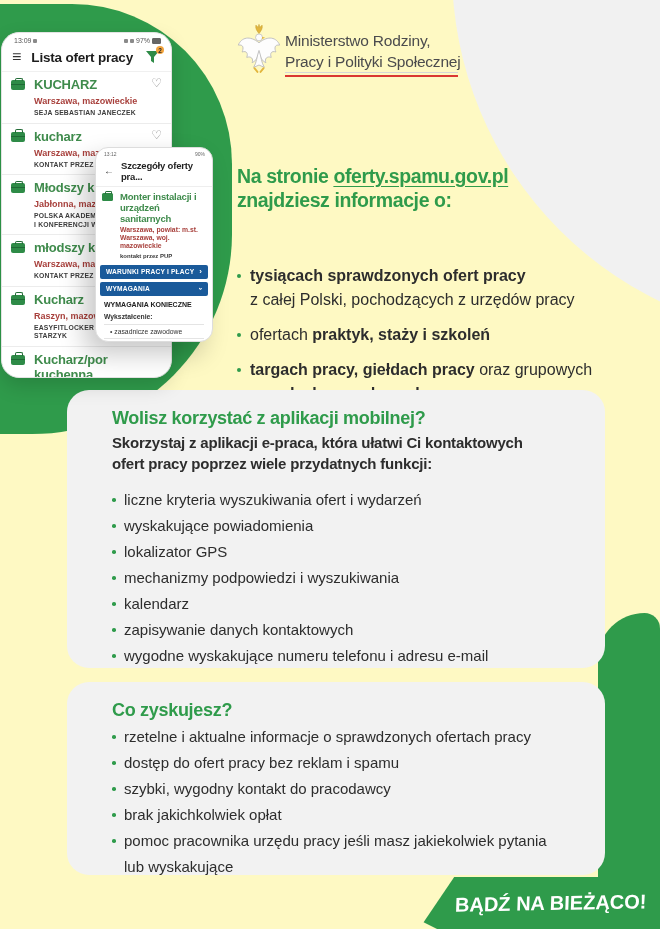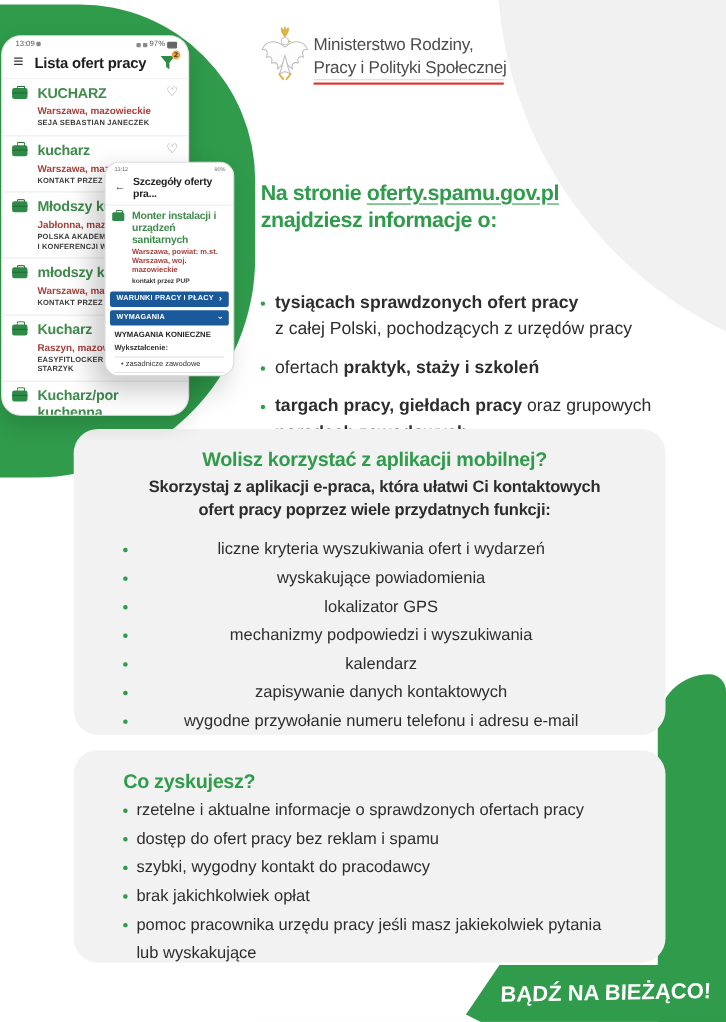--- a/index.html
+++ b/index.html
@@ -1,16 +1,16 @@
 <!DOCTYPE html>
 <html lang="pl"><head>
 <meta charset="utf-8">
 <style>
   html,body{margin:0;padding:0;background:#e9e9e9;}
-  .page{position:relative;width:660px;height:929px;background:#ffffff;overflow:hidden;
+  .page{position:relative;width:660px;height:929px;background:#fef9c3;overflow:hidden;
         font-family:"Liberation Sans","DejaVu Sans",sans-serif;color:#2d2d2d;}
   .abs{position:absolute;}
 
   
   .blob-gray{left:452px;top:-398px;width:736px;height:736px;border-radius:50%;background:#f1f1f1;z-index:0;}
   .blob-green-top{left:-40px;top:4px;width:272px;height:430px;background:#2f9b4b;
                   border-radius:16px 160px 200px 0;z-index:1;}
   .strip-green-right{right:0;top:613px;width:62px;height:316px;background:#2f9b4b;
                      border-radius:48px 16px 0 0;z-index:1;}
   .ribbon{right:0;bottom:0;width:245px;height:52px;background:#2f9b4b;z-index:2;
@@ -30,21 +30,21 @@
   .hero-h2{left:237px;top:164px;font-size:19.5px;line-height:24px;font-weight:600;color:#2f9b4b;letter-spacing:-0.4px;z-index:2;}
   .hero-h2 a{color:#2f9b4b;text-decoration:underline;text-underline-offset:3px;}
   .hero-bullets{left:237px;top:227px;width:400px;z-index:2;font-size:16px;line-height:24px;margin-top:37px;}
   .hero-bullets .item{position:relative;padding-left:13px;margin-bottom:11px;}
   .hero-bullets .item::before{content:"";position:absolute;left:0;top:9.5px;width:4px;height:4px;border-radius:50%;background:#2f9b4b;}
   .b{font-weight:700;}
 
   
   .box{left:67px;width:538px;background:#f2f2f2;border-radius:22px;box-sizing:border-box;
        padding:16px 36px 14px 45px;z-index:2;}
-  .box1{top:390px;height:278px;text-align:center;}
+  .box1{top:390px;height:278px;}
   .box2{top:682px;height:193px;}
   .box-h{color:#2f9b4b;font-size:18px;font-weight:700;letter-spacing:-0.3px;margin:2px 0 3px 0;}
   .box-intro{font-size:15px;font-weight:600;line-height:21px;letter-spacing:-0.2px;margin-bottom:13px;}
   .box ul{list-style:none;margin:0;padding:0;font-size:15px;line-height:26px;}
   .box li{position:relative;padding-left:12px;}
   .box li::before{content:"";position:absolute;left:0;top:11px;width:3.5px;height:3.5px;border-radius:50%;background:#2f9b4b;}
   .box li .cont{display:block;}
 
   
   .phone{background:#fff;box-sizing:border-box;}
@@ -262,21 +262,21 @@
   <div class="abs box box1">
     <div class="box-h">Wolisz korzystać z aplikacji mobilnej?</div>
     <div class="box-intro"><span>Skorzystaj z aplikacji e-praca, która ułatwi Ci kontaktowych</span><br><span>ofert pracy poprzez wiele przydatnych funkcji:</span></div>
     <ul>
       <li><span>liczne kryteria wyszukiwania ofert i wydarzeń</span></li>
       <li><span>wyskakujące powiadomienia</span></li>
       <li><span>lokalizator GPS</span></li>
       <li><span>mechanizmy podpowiedzi i wyszukiwania</span></li>
       <li><span>kalendarz</span></li>
       <li><span>zapisywanie danych kontaktowych</span></li>
-      <li><span>wygodne przywołanie numeru telefonu i adresu e-mail</span></li>
+      <li><span>wygodne wyskakujące numeru telefonu i adresu e-mail</span></li>
     </ul>
   </div>
 
   <div class="abs box box2">
     <div class="box-h">Co zyskujesz?</div>
     <ul>
       <li><span>rzetelne i aktualne informacje o sprawdzonych ofertach pracy</span></li>
       <li><span>dostęp do ofert pracy bez reklam i spamu</span></li>
       <li><span>szybki, wygodny kontakt do pracodawcy</span></li>
       <li><span>brak jakichkolwiek opłat</span></li>

